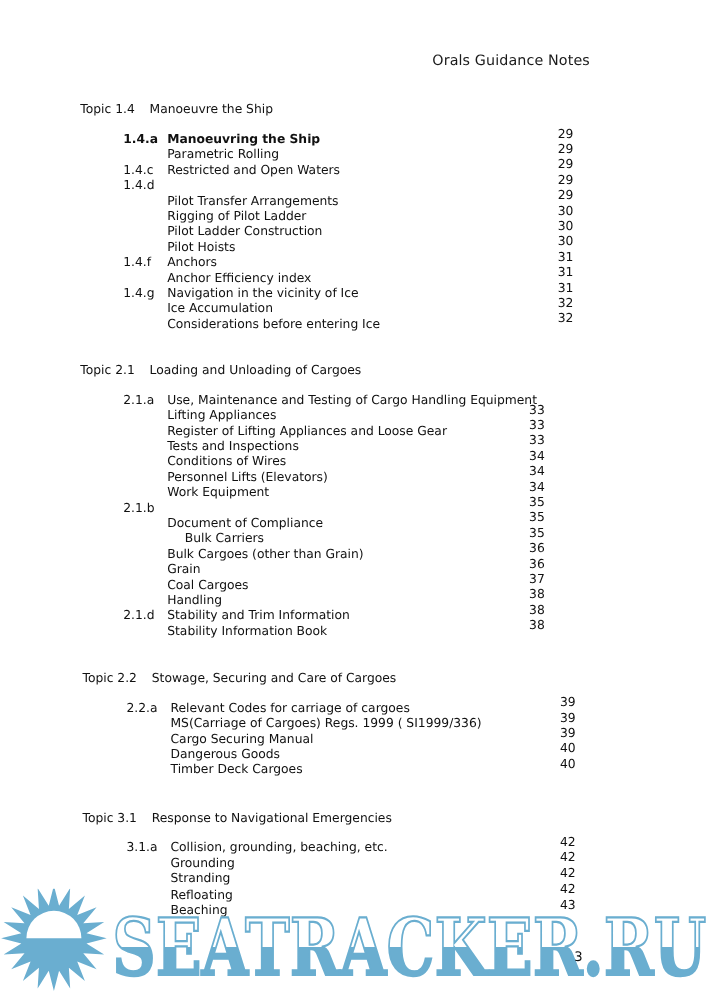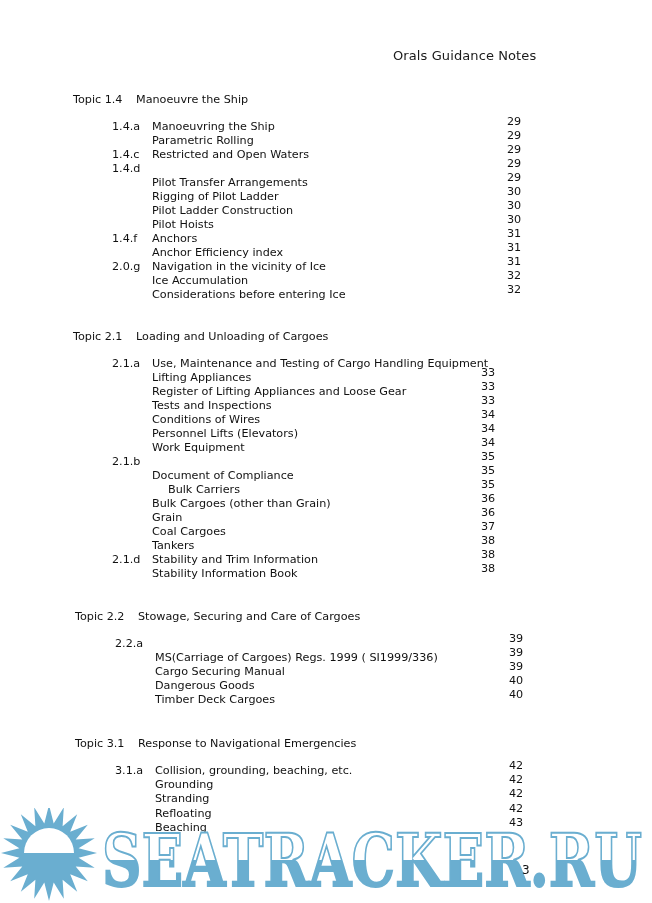--- a/index.html
+++ b/index.html
@@ -70,21 +70,21 @@
     }
     .section { position: absolute; left: 0; top: 0; width: 652px; }
   </style>
 </head>
 <body>
 
 <div class="header">Orals Guidance Notes</div>
 
 <div class="section">
     <div class="topic" style="top: 93px; left: 73px;"><span class="num">Topic 1.4</span><span>Manoeuvre the Ship</span></div>
-    <div class="row" style="top: 120px; left: 112px; width: 395px;">
+    <div class="row" style="top: 120px; left: 112px; width: 395px; font-weight: bold;">
       <span class="code">1.4.a</span>
       <span class="label">Manoeuvring the Ship</span>
     </div>
     <div class="page" style="top: 115px; left: 507px;">29</div>
     <div class="row" style="top: 134px; left: 112px; width: 395px; text-align: right;">
       <span class="code"></span>
       <span class="label">Parametric Rolling</span>
     </div>
     <div class="page" style="top: 129px; left: 507px;">29</div>
     <div class="row" style="top: 148px; left: 112px; width: 395px;">
@@ -120,21 +120,21 @@
       <span class="code">1.4.f</span>
       <span class="label">Anchors</span>
     </div>
     <div class="page" style="top: 227px; left: 507px;">31</div>
     <div class="row" style="top: 246px; left: 112px; width: 395px;">
       <span class="code"></span>
       <span class="label">Anchor Efficiency index</span>
     </div>
     <div class="page" style="top: 241px; left: 507px;">31</div>
     <div class="row" style="top: 260px; left: 112px; width: 395px;">
-      <span class="code">2.0.g</span>
+      <span class="code">1.4.g</span>
       <span class="label">Navigation in the vicinity of Ice</span>
     </div>
     <div class="page" style="top: 255px; left: 507px;">31</div>
     <div class="row" style="top: 274px; left: 112px; width: 395px;">
       <span class="code"></span>
       <span class="label">Ice Accumulation</span>
     </div>
     <div class="page" style="top: 269px; left: 507px;">32</div>
     <div class="row" style="top: 288px; left: 112px; width: 395px;">
       <span class="code"></span>
@@ -204,39 +204,40 @@
       <span class="label">Grain</span>
     </div>
     <div class="page" style="top: 506px; left: 481px;">36</div>
     <div class="row" style="top: 525px; left: 112px; width: 369px;">
       <span class="code"></span>
       <span class="label">Coal Cargoes</span>
     </div>
     <div class="page" style="top: 520px; left: 481px;">37</div>
     <div class="row" style="top: 539px; left: 112px; width: 369px;">
       <span class="code"></span>
-      <span class="label">Tankers</span>
+      <span class="label">Handling</span>
     </div>
     <div class="page" style="top: 534px; left: 481px;">38</div>
     <div class="row" style="top: 553px; left: 112px; width: 369px;">
       <span class="code">2.1.d</span>
       <span class="label">Stability and Trim Information</span>
     </div>
     <div class="page" style="top: 548px; left: 481px;">38</div>
     <div class="row" style="top: 567px; left: 112px; width: 369px;">
       <span class="code"></span>
       <span class="label">Stability Information Book</span>
     </div>
     <div class="page" style="top: 562px; left: 481px;">38</div>
   </div>
 
 <div class="section">
     <div class="topic" style="top: 610px; left: 75px;"><span class="num">Topic 2.2</span><span>Stowage, Securing and Care of Cargoes</span></div>
     <div class="row" style="top: 637px; left: 115px; width: 394px;">
       <span class="code">2.2.a</span>
+      <span class="label">Relevant Codes for carriage of cargoes</span>
     </div>
     <div class="page" style="top: 632px; left: 509px;">39</div>
     <div class="row" style="top: 651px; left: 115px; width: 394px;">
       <span class="code"></span>
       <span class="label">MS(Carriage of Cargoes) Regs. 1999 ( SI1999/336)</span>
     </div>
     <div class="page" style="top: 646px; left: 509px;">39</div>
     <div class="row" style="top: 665px; left: 115px; width: 394px;">
       <span class="code"></span>
       <span class="label">Cargo Securing Manual</span>

